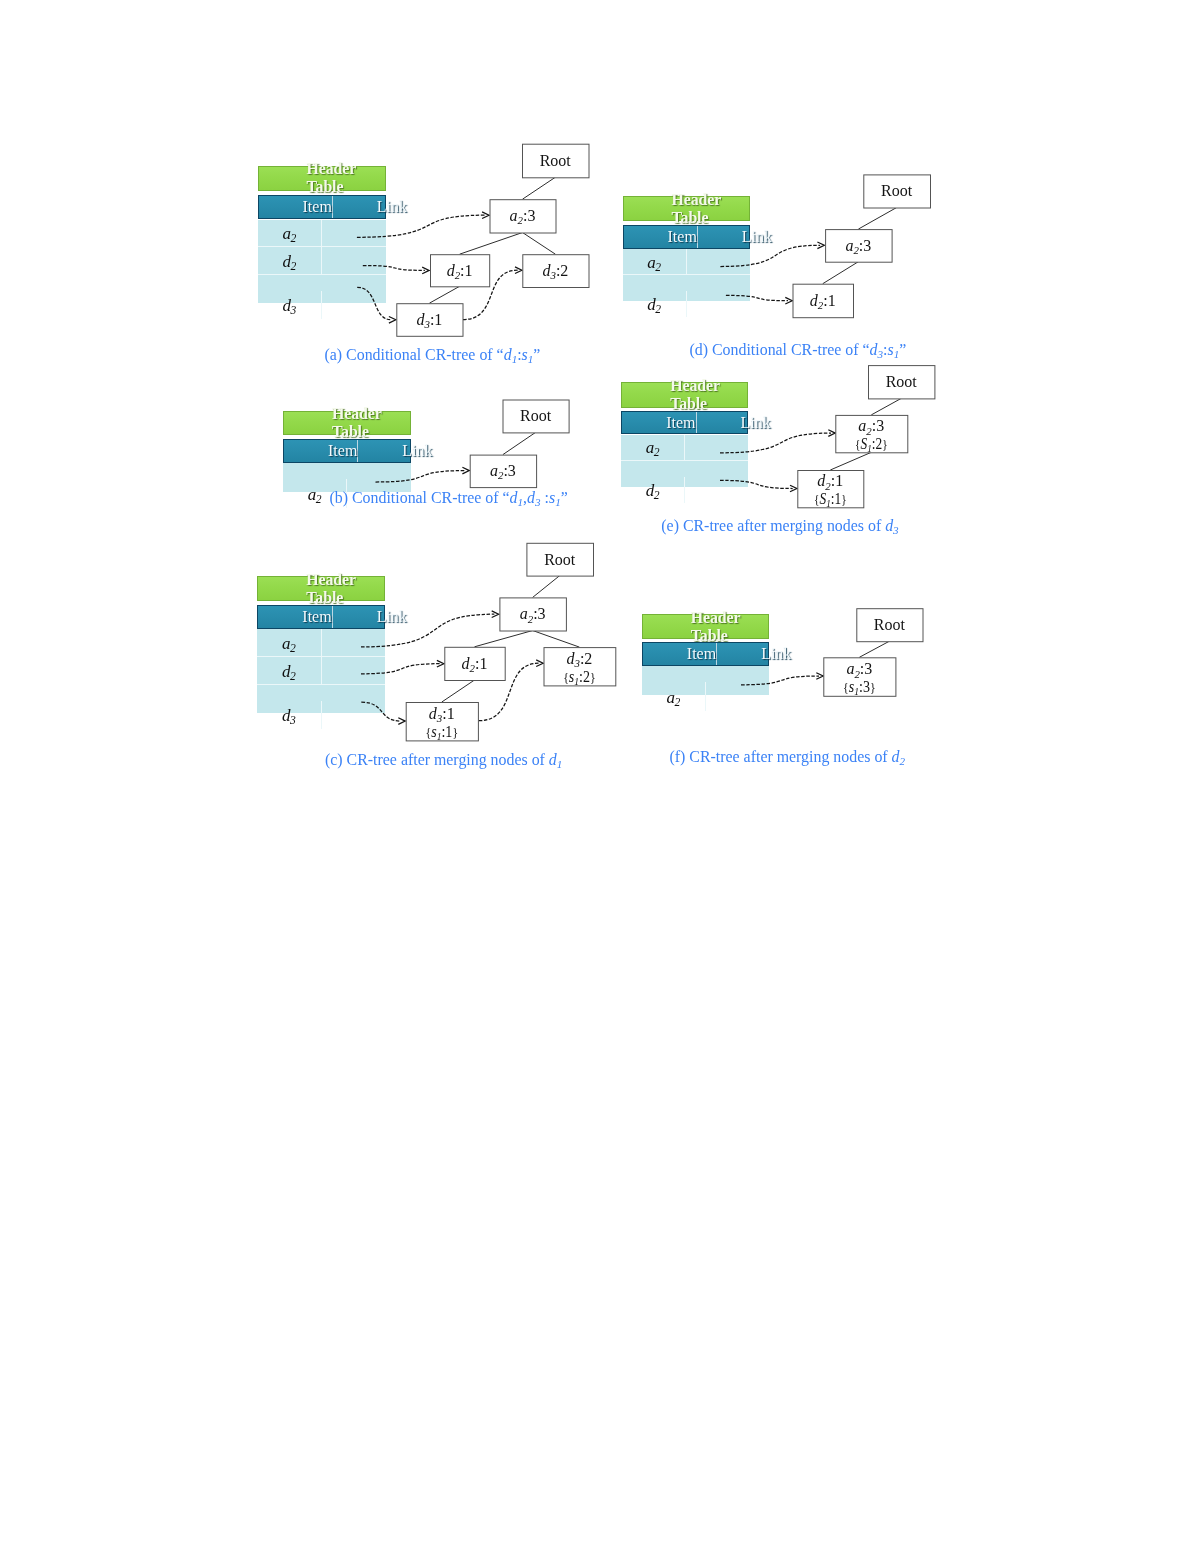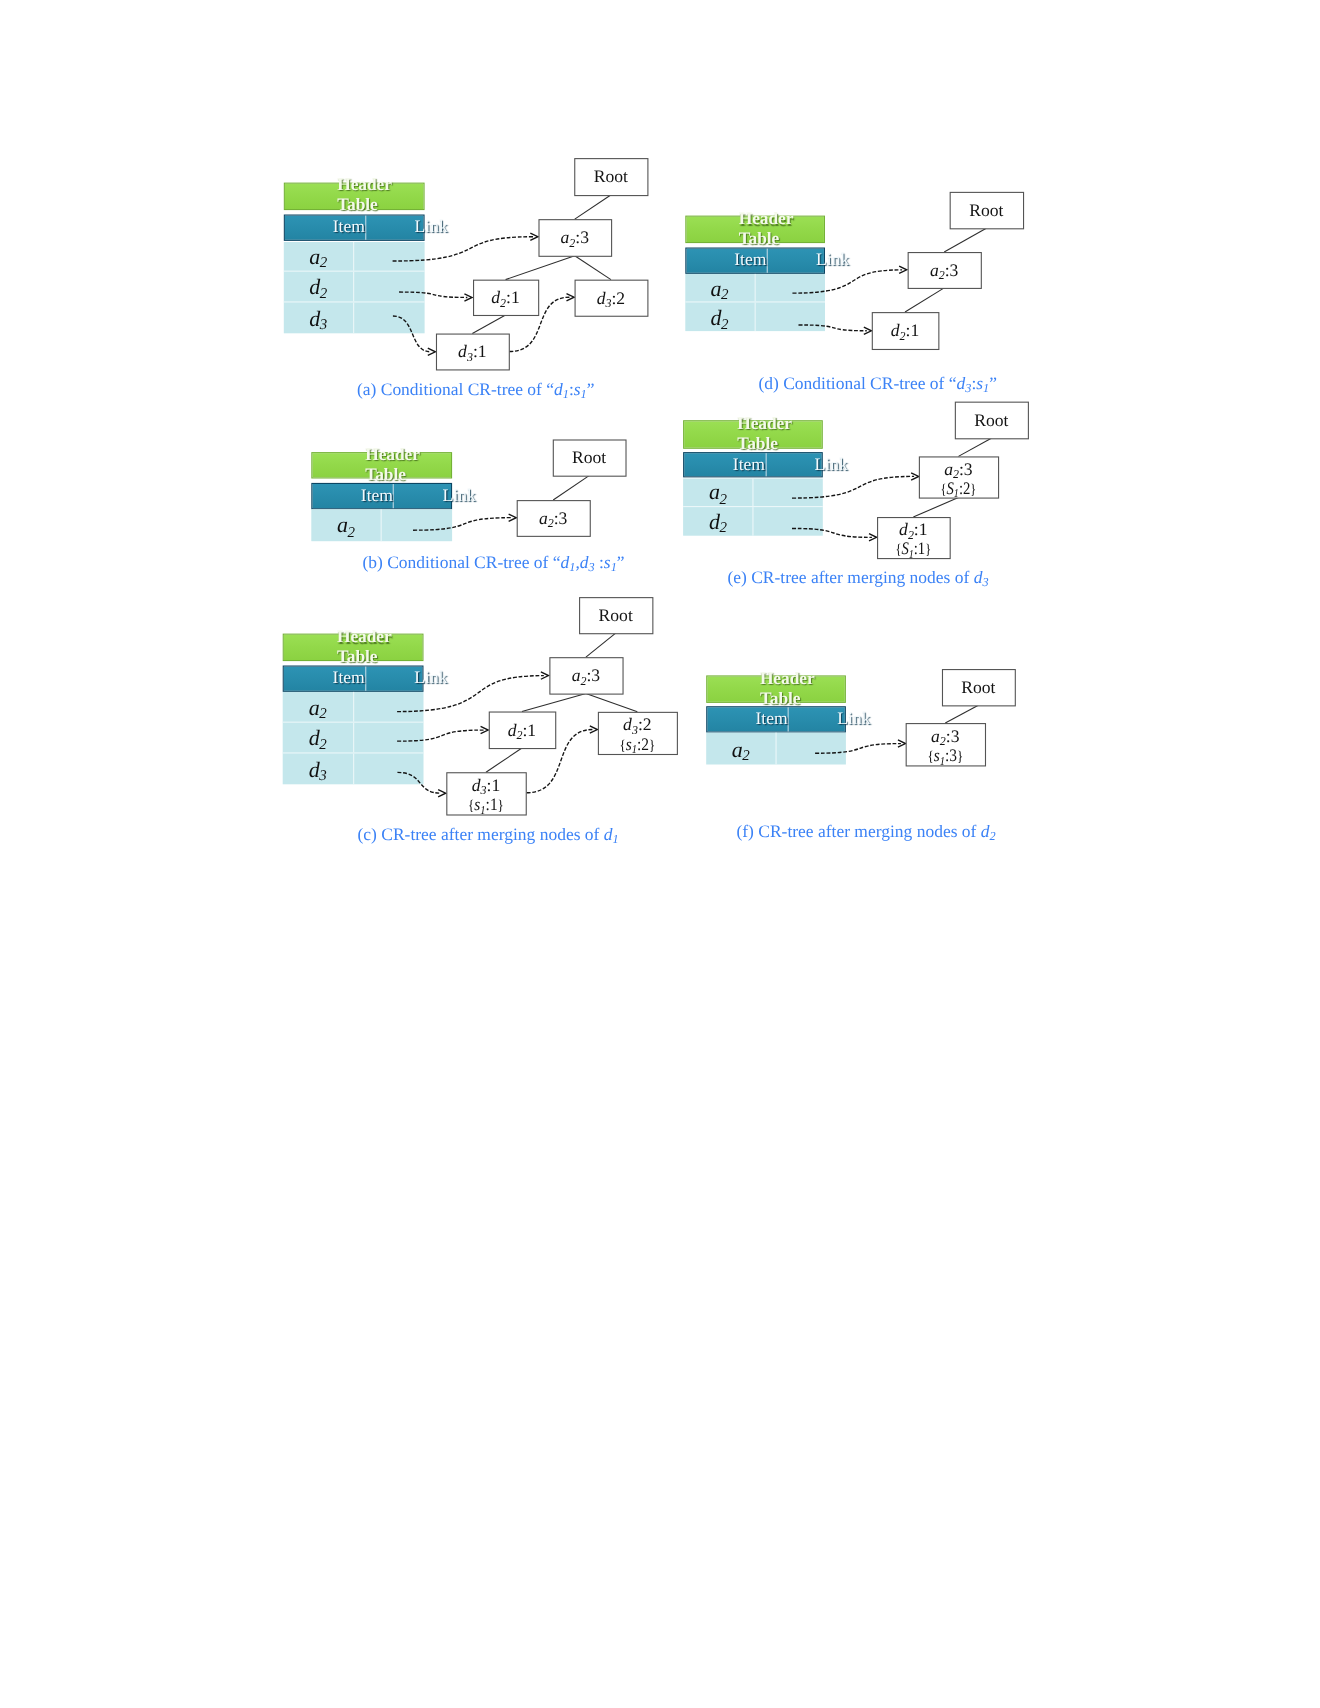--- a/index.html
+++ b/index.html
@@ -21,24 +21,24 @@
   .ht-cols{position:absolute;left:0;box-sizing:border-box;display:flex;
      background:linear-gradient(to bottom,#2d93b4 0%,#288cac 50%,#2384a3 100%);
      border:1.5px solid #0c4664;}
   .ht-cols .c{flex:1;display:flex;align-items:center;justify-content:center;padding-left:44px;}
   .ht-cols .c:first-child{border-right:1.4px solid #bcd8e4;}
   .ht-cols .c span{font-family:"Liberation Serif",serif;font-size:16px;
      color:#f3fafd;text-shadow:1px 1px 1px rgba(9,52,74,.9);}
   .ht-rows{position:absolute;left:0;background:#c4e7ec;}
   .ht-row{position:relative;display:flex;box-sizing:border-box;
      border-bottom:1.3px solid #ebf7f9;}
-  .ht-row:last-child{border-bottom:none;}
+  .ht-row:last-child{border-bottom:none;margin-top:16px;}
   .ht-row .c{flex:1;display:flex;align-items:center;justify-content:center;}
   .ht-row .c:first-child{border-right:1.3px solid #ebf7f9;}
-  .ht-row .c .itm{font-family:"Liberation Serif",serif;font-size:20px;
+  .ht-row .c .itm{font-family:"Liberation Serif",serif;font-size:17px;
      color:#101010;position:relative;top:2px;line-height:1;}
   .ht-row .c .itm i{font-style:italic;}
   .ht-row .c .itm sub{font-size:68%;font-style:italic;vertical-align:-0.26em;margin-left:-0.5px;}
 
   
   .tree{position:absolute;left:0;top:0;overflow:visible;z-index:5;pointer-events:none;}
   .nbox{fill:#ffffff;stroke:#545454;stroke-width:1.0;}
   .nlink{stroke:#2e2e2e;stroke-width:1.0;fill:none;}
   .dash{stroke:#141414;stroke-width:1.25;fill:none;
         stroke-dasharray:3.5 1.6;stroke-linecap:butt;}
@@ -215,21 +215,21 @@
     </div>
     <div class="ht-rows" style="top: 51.7px; width: 127.5px; height: 29.5px;">
       <div class="ht-row" style="height: 29.5px;">
         <div class="c">
               <span class="itm"><i>a<sub>2</sub></i></span>
             </div>
         <div class="c"></div>
       </div>
     </div>
   </div>
-  <div class="cap" style="left: 329.5px; top: 503px;">(b) Conditional CR-tree of “<i>d<sub>1</sub></i>,<i>d<sub>3</sub></i> :<i>s<sub>1</sub></i>”</div>
+  <div class="cap" style="left: 329.5px; top: 489px;">(b) Conditional CR-tree of “<i>d<sub>1</sub></i>,<i>d<sub>3</sub></i> :<i>s<sub>1</sub></i>”</div>
 </div>
 
 <div class="panel">
   <div class="htable" style="left: 257.3px; top: 576.3px; width: 127.4px; height: 136.3px;">
     <div class="ht-title" style="top: 0px; width: 127.4px; height: 24.8px;">
       <span>Header Table</span>
     </div>
     <div class="ht-cols" style="top: 28.6px; width: 127.4px; height: 24.3px;">
       <div class="c">
             <span>Item</span>

